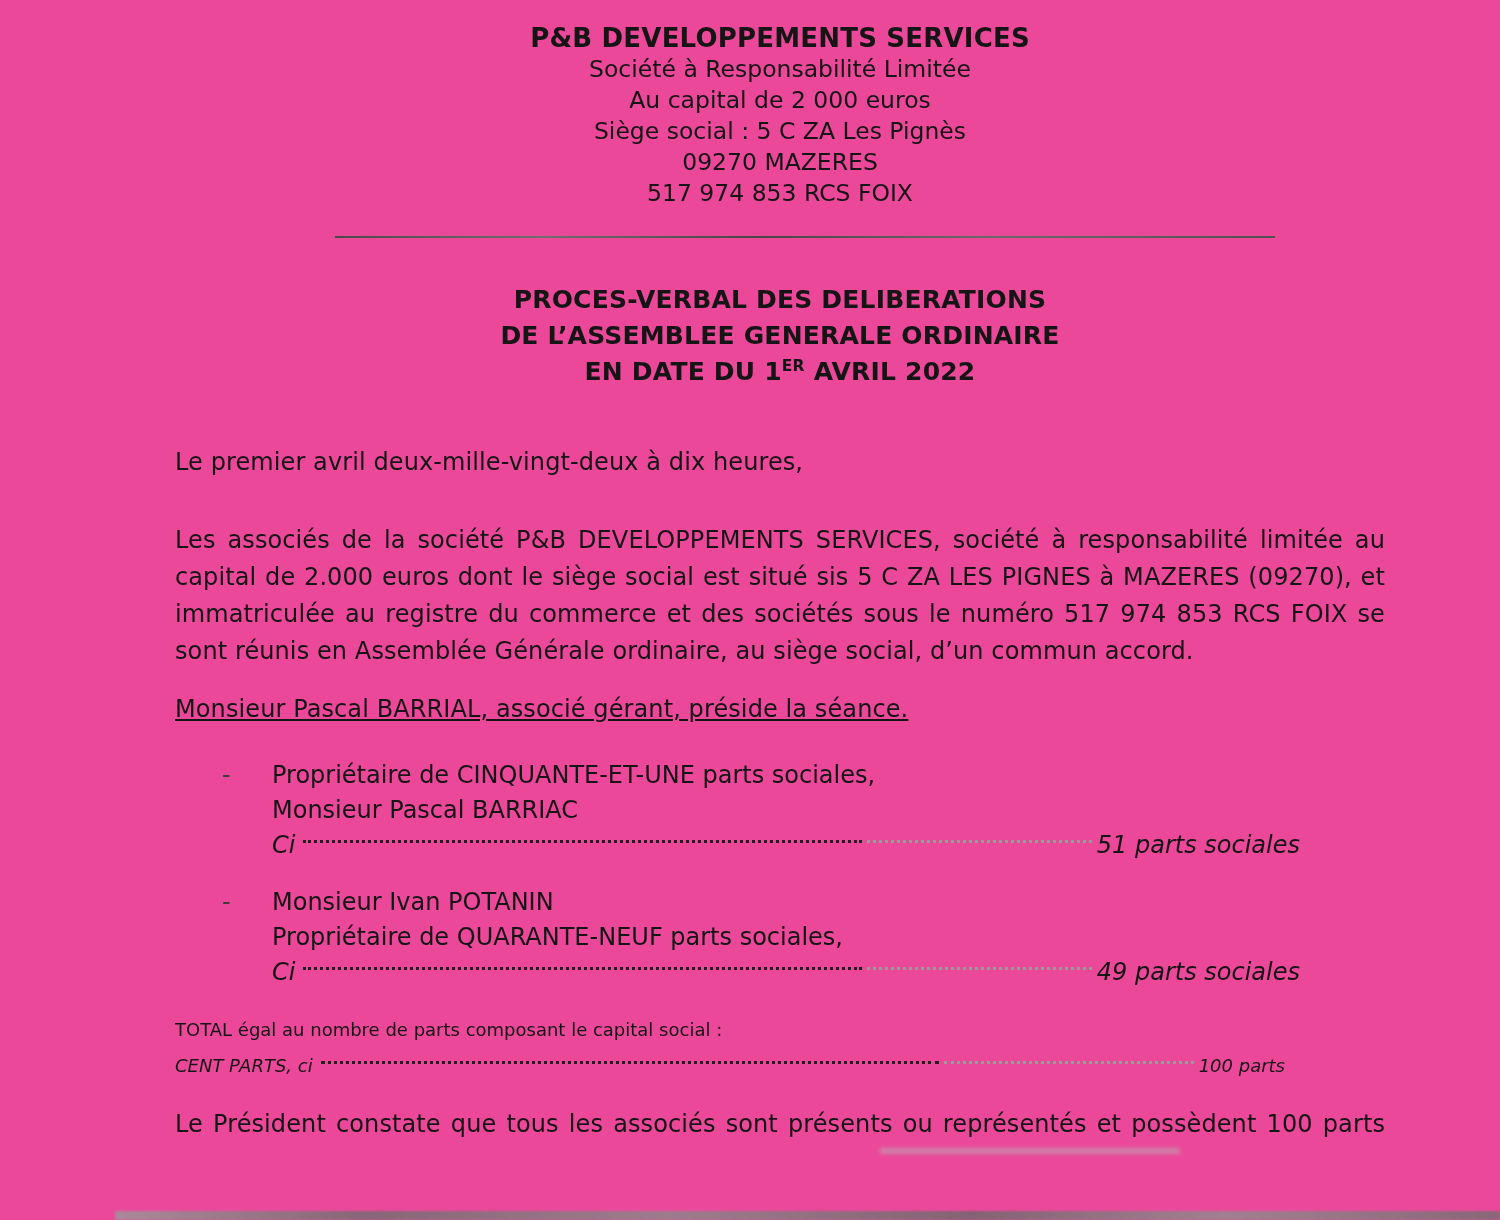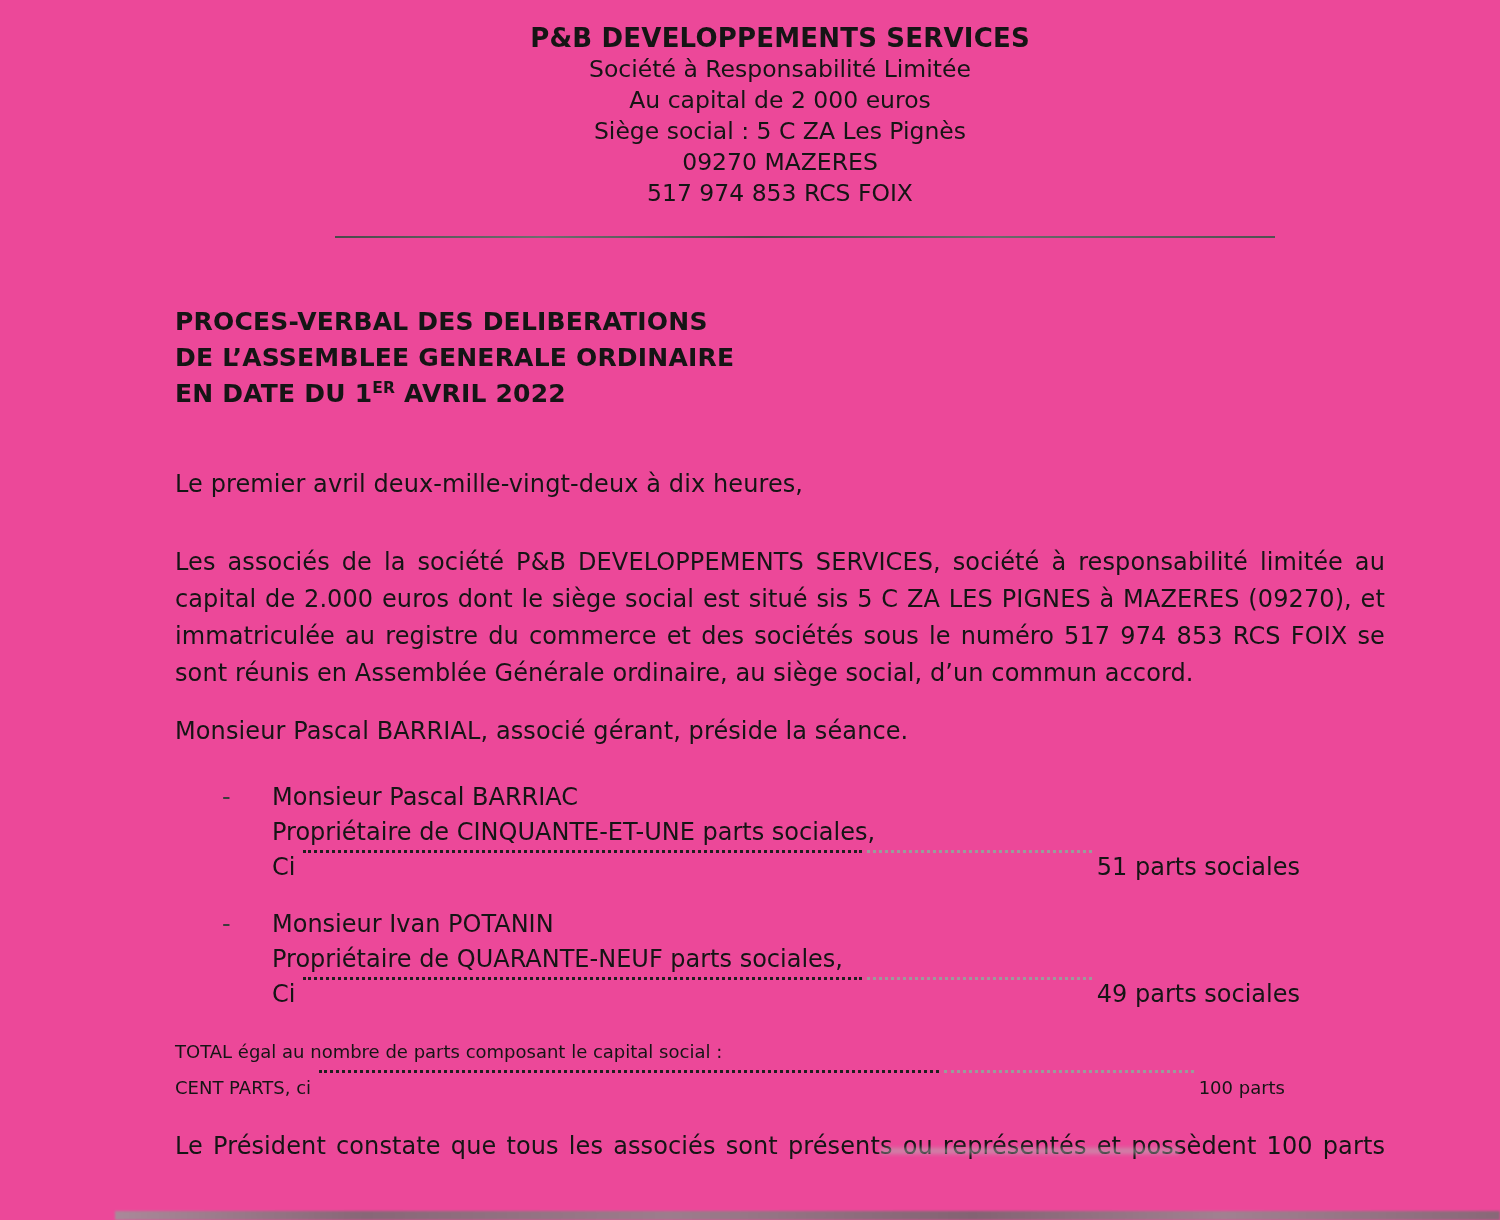--- a/index.html
+++ b/index.html
@@ -29,58 +29,60 @@
     line-height: 31px;
   }
   .header-rule {
     margin: 27px 110px 0 160px;
     height: 2px;
     border: none;
     background: linear-gradient(90deg, #4a4a4a, #6e6e6e 22%, #474747 45%, #6a6a6a 70%, #515151 100%);
   }
   
   .doc-title {
-    margin-top: 66px;
+    margin-top: 44px;
+    text-align: center;
     font-weight: bold;
     font-size: 25px;
     line-height: 36px;
     letter-spacing: 0.2px;
   }
   .doc-title sup {
     font-size: 0.62em;
     vertical-align: super;
     line-height: 0;
   }
   
   .para {
     font-size: 24px;
     line-height: 37px;
     letter-spacing: 0.1px;
   }
   .p1 { margin-top: 54px; }
   .p2 { margin-top: 41px; text-align: justify; }
-  .p3 { margin-top: 21px; }
+  .p3 { margin-top: 21px; text-decoration: underline; }
   .p4 { margin-top: 26px; }
   .p5 { margin-top: 22px; text-align: justify; text-align-last: justify; }
   
   .attendees { margin-top: 30px; }
   .attendee {
     margin-left: 47px;
     display: grid;
     grid-template-columns: 50px 1fr;
     font-size: 24px;
     line-height: 35px;
   }
   .attendee + .attendee { margin-top: 22px; }
   .bullet-dash { color: #3c3c3c; }
   
   .leader-row {
     display: flex;
-    align-items: flex-start;
+    align-items: center;
     white-space: nowrap;
+    font-style: italic;
   }
   .attendee .leader-row { width: 1028px; }
   .leader-dots {
     flex: 1 1 auto;
     border-bottom: 3px dotted #1f1f1f;
     margin: 0 5px 8px 8px;
     height: 0;
   }
   .leader-dots.gray {
     flex: 0 0 auto;
@@ -147,22 +149,22 @@
     <p class="para p2">Les associés de la société P&amp;B DEVELOPPEMENTS SERVICES, société à responsabilité limitée au capital de 2.000 euros dont le siège social est situé sis 5 C ZA LES PIGNES à MAZERES (09270), et immatriculée au registre du commerce et des sociétés sous le numéro 517 974 853 RCS FOIX se sont réunis en Assemblée Générale ordinaire, au siège social, d’un commun accord.</p>
 
     <p class="para p3">Monsieur Pascal BARRIAL, associé gérant, préside la séance.</p>
 
 
     <div class="attendees">
 
       <div class="attendee">
         <div class="bullet-dash">-</div>
         <div>
+          <div>Propriétaire de CINQUANTE-ET-UNE parts sociales,</div>
           <div>Monsieur Pascal BARRIAC</div>
-          <div>Propriétaire de CINQUANTE-ET-UNE parts sociales,</div>
           <div class="leader-row">
             <span>Ci</span>
             <span class="leader-dots"></span>
             <span class="leader-dots gray"></span>
             <span class="leader-value">51 parts sociales</span>
           </div>
         </div>
       </div>
 
       <div class="attendee">

